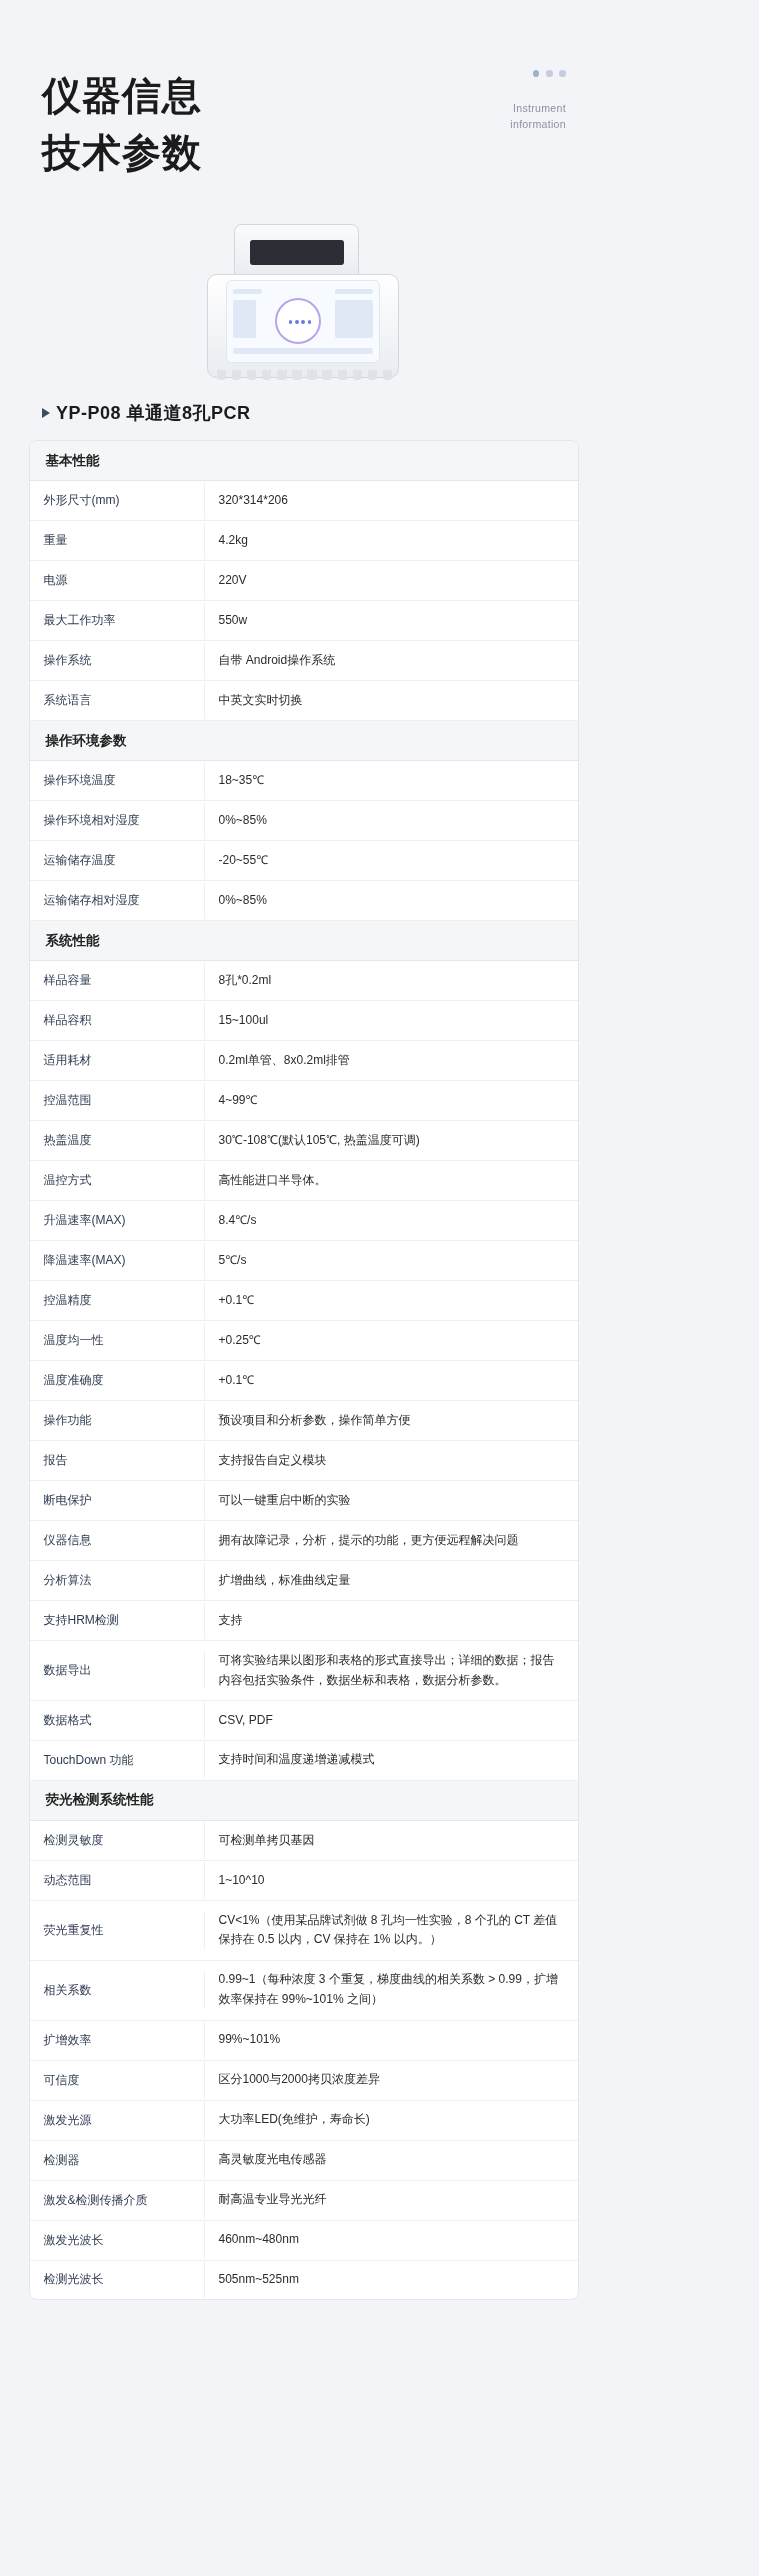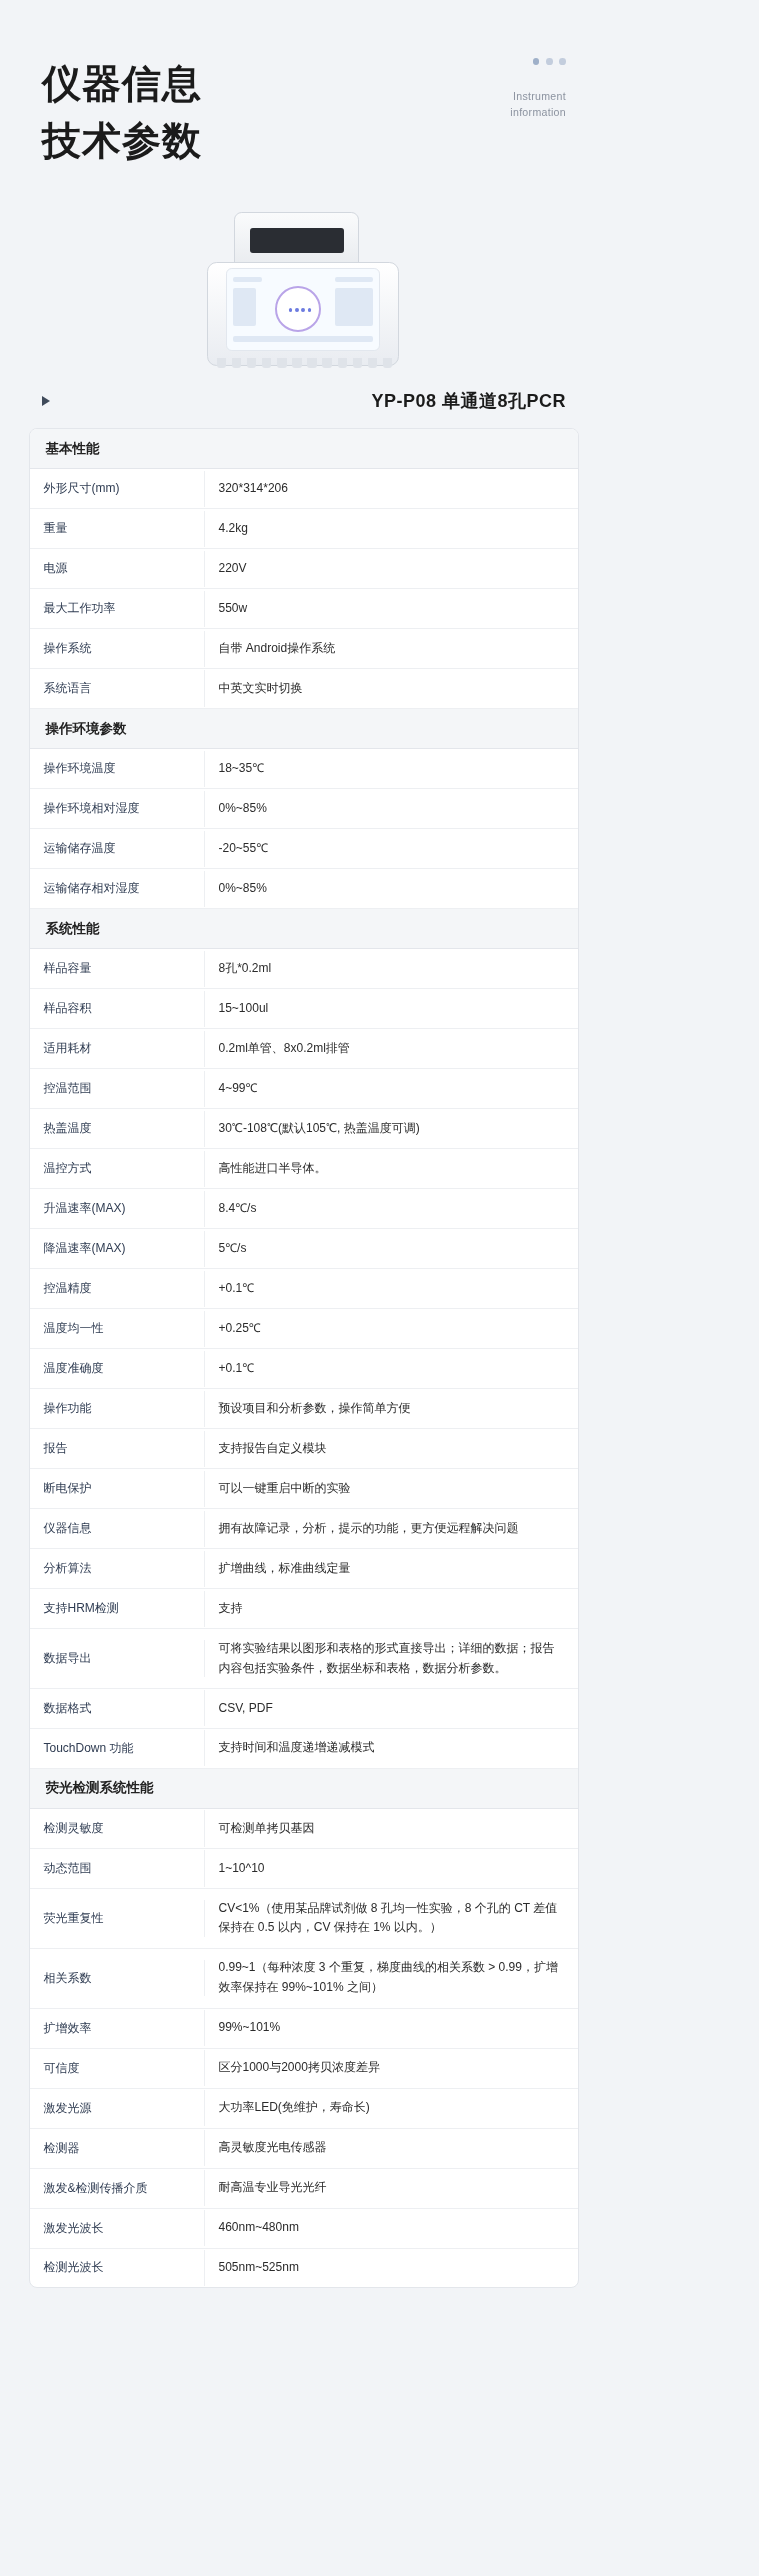--- a/index.html
+++ b/index.html
@@ -7,21 +7,21 @@
   body {
     width: 760px;
     background: #f2f4f7;
     font-family: "Liberation Sans", sans-serif;
     color: #222;
   }
   .page {
     width: 608px;
     min-height: 2576px;
     background: #f2f4f7;
-    padding: 0 0 38px 0;
+    padding: 12px 0 38px 0;
     position: relative;
   }
   
   .header {
     position: relative;
     padding: 56px 42px 0 42px;
   }
   .title-block { }
   .title-line {
     font-size: 39px;
@@ -133,21 +133,20 @@
     background: #dfe3e9;
     border-radius: 0 0 2.9px 2.9px;
     display: block;
   }
   
   .model-row {
     display: flex;
     align-items: center;
     gap: 6px;
     padding: 13.5px 42px 15.4px 42px;
-    justify-content: space-between;
   }
   .tri {
     width: 0; height: 0;
     border-left: 8.7px solid #3f4a5a;
     border-top: 5.8px solid transparent;
     border-bottom: 5.8px solid transparent;
   }
   .model-name {
     font-size: 18px;
     font-weight: bold;

